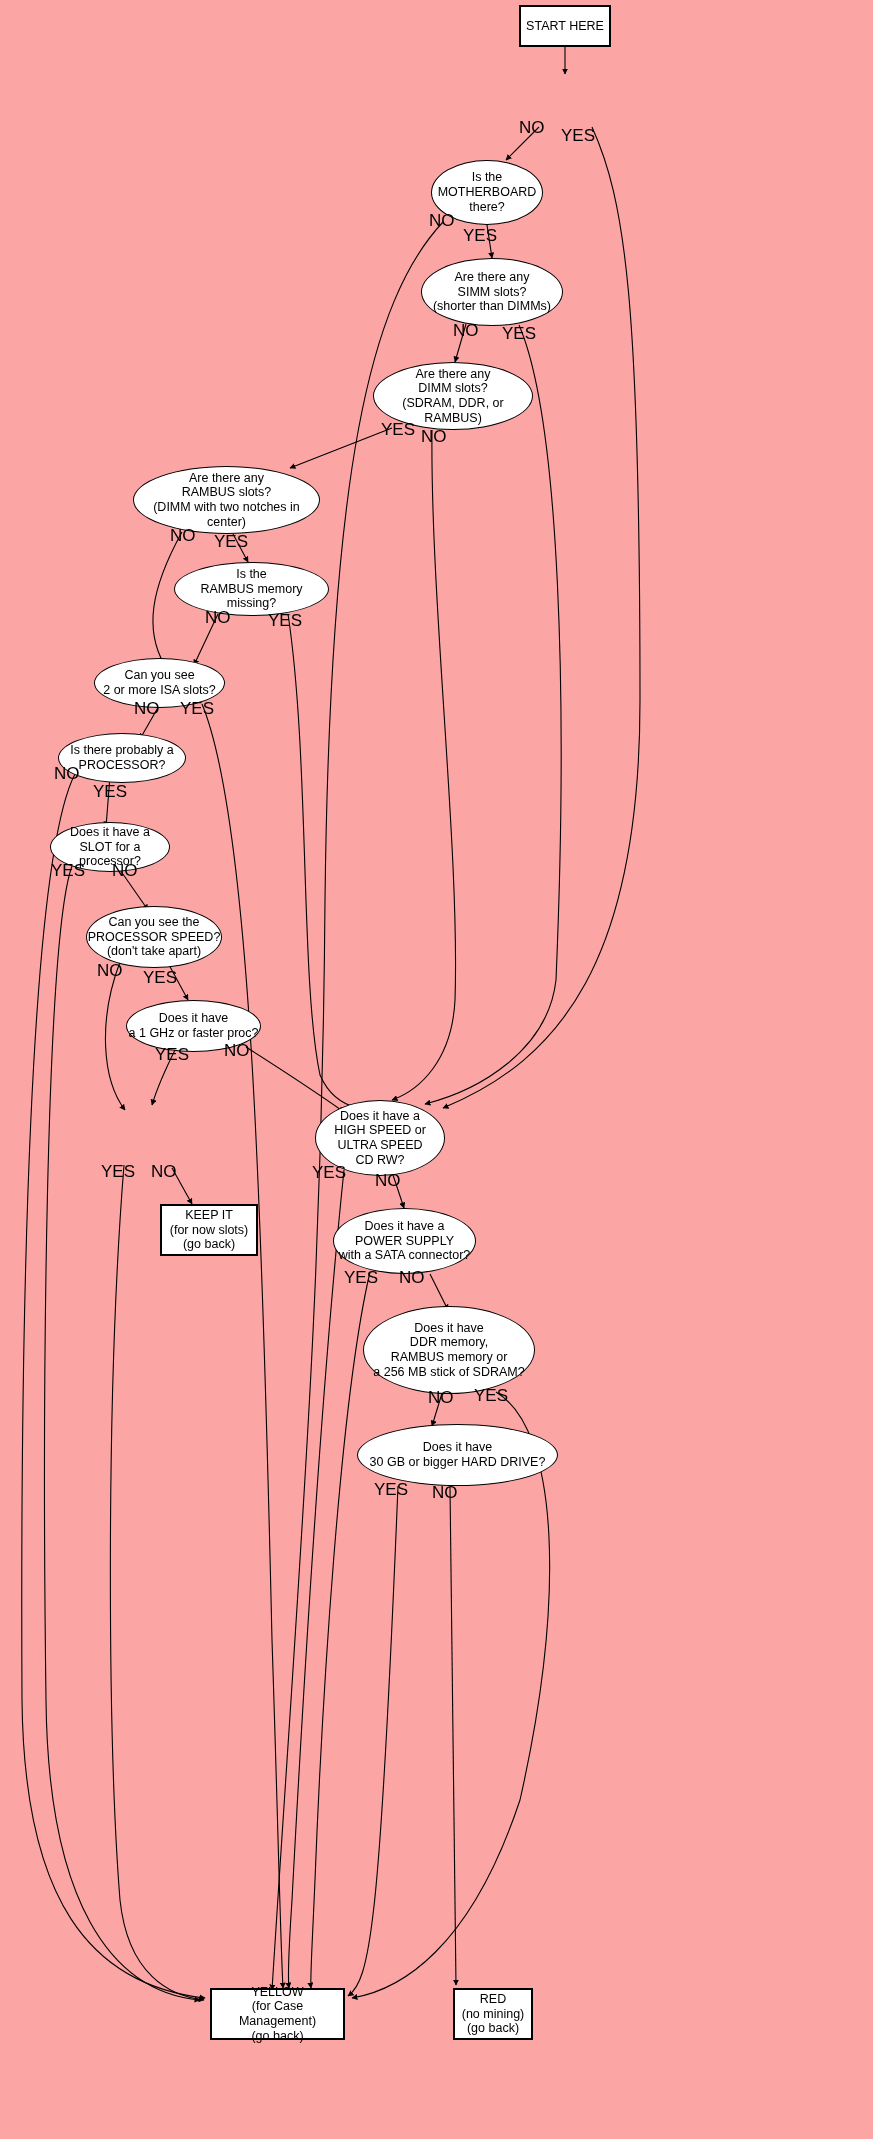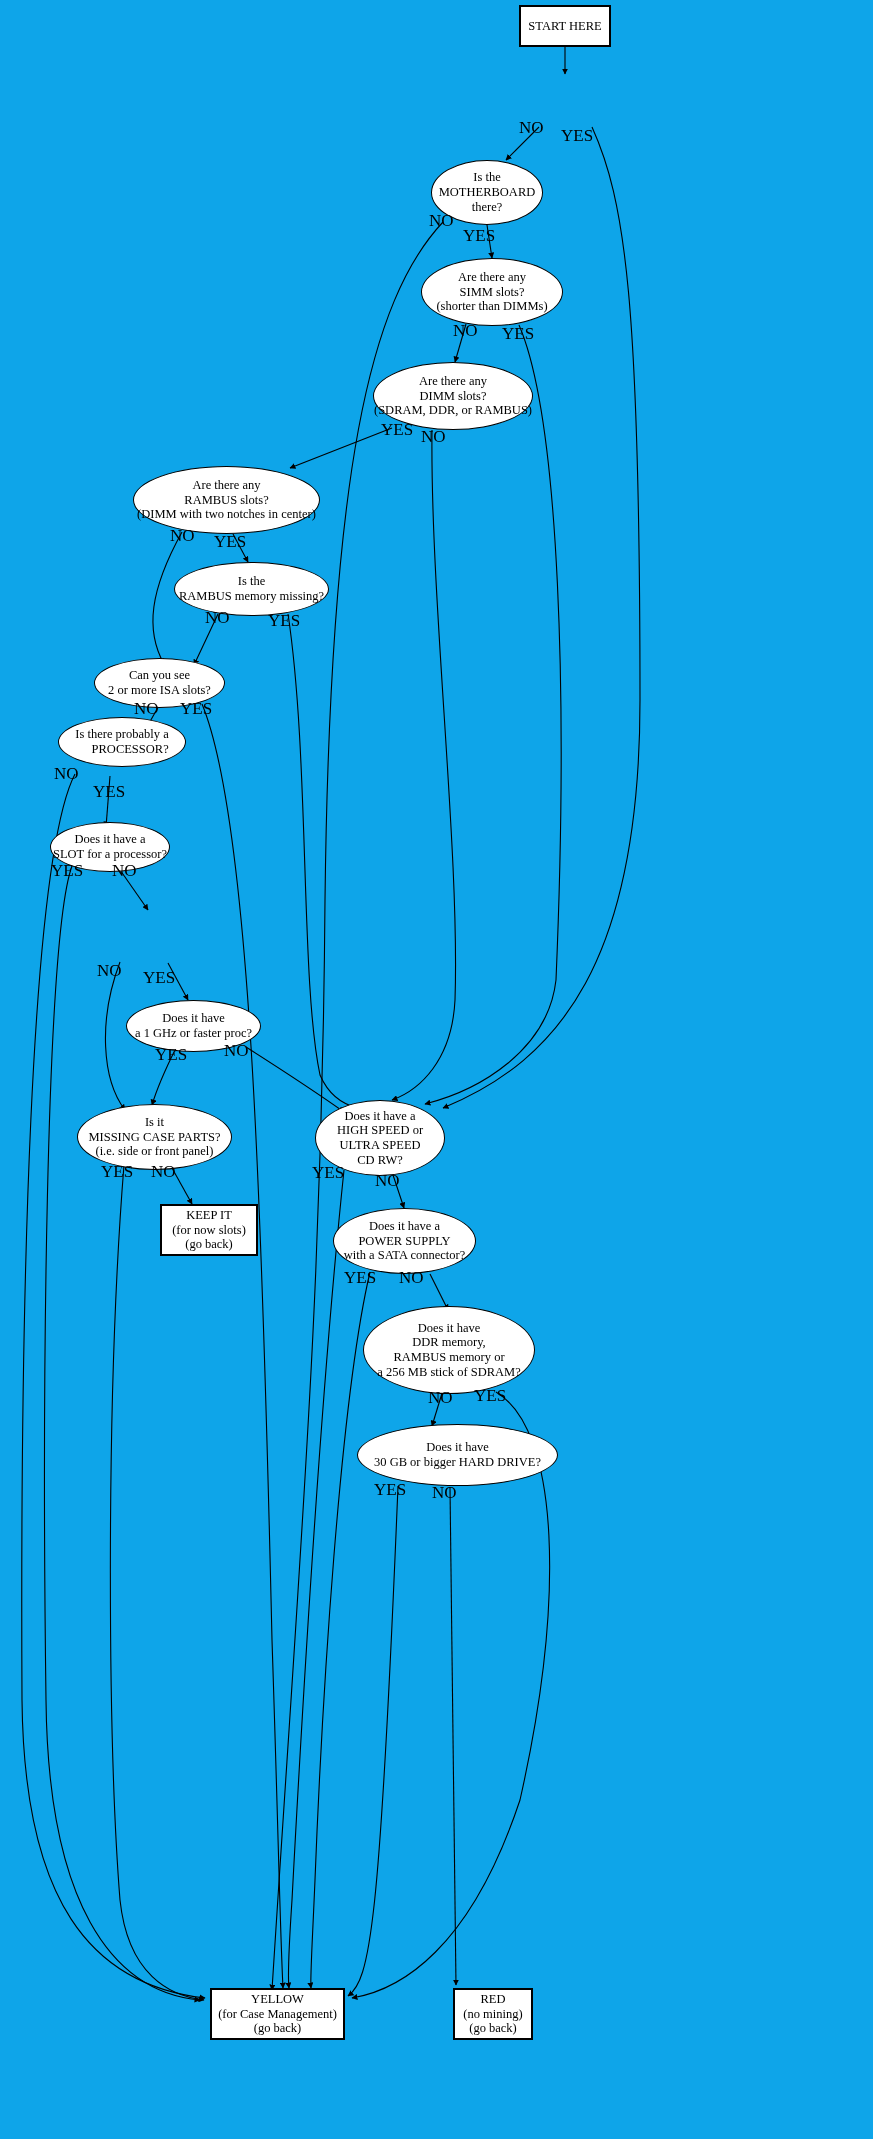--- a/index.html
+++ b/index.html
@@ -4,22 +4,22 @@
 <style>
   html, body {
     margin: 0;
     padding: 0;
     background: #ffffff;
   }
   #page {
     position: relative;
     width: 873px;
     height: 2139px;
-    background: #0ea5e9;
-    font-family: Liberation Serif, serif;
+    background: #fca5a5;
+    font-family: Liberation Sans, sans-serif;
     overflow: hidden;
   }
   #edges {
     position: absolute;
     left: 0; top: 0;
     width: 873px;
     height: 2139px;
     pointer-events: none;
   }
   .node {
@@ -165,41 +165,41 @@
   <div class="node ellipse" style="left:174px; top:562px; width:155px; height:54px;">
     <span>Is the
 RAMBUS memory missing?</span>
   </div>
 
   <div class="node ellipse" style="left:94px; top:658px; width:131px; height:50px;">
     <span>Can you see
 2 or more ISA slots?</span>
   </div>
 
-  <div class="node ellipse" style="left:58px; top:717px; width:128px; height:50px;text-align:right;">
+  <div class="node ellipse" style="left:58px; top:733px; width:128px; height:50px;">
     <span>Is there probably a
 PROCESSOR?</span>
   </div>
 
   <div class="node ellipse" style="left:50px; top:822px; width:120px; height:50px;">
     <span>Does it have a
 SLOT for a processor?</span>
   </div>
 
+  <div class="node ellipse" style="left:86px; top:906px; width:136px; height:62px;">
+    <span>Can you see the
+PROCESSOR SPEED?
+(don't take apart)</span>
+  </div>
 
   <div class="node ellipse" style="left:126px; top:1000px; width:135px; height:52px;">
     <span>Does it have
 a 1 GHz or faster proc?</span>
   </div>
 
-  <div class="node ellipse" style="left:77px; top:1104px; width:155px; height:66px;">
-    <span>Is it
-MISSING CASE PARTS?
-(i.e. side or front panel)</span>
-  </div>
 
   <div class="node ellipse" style="left:315px; top:1100px; width:130px; height:76px;">
     <span>Does it have a
 HIGH SPEED or
 ULTRA SPEED
 CD RW?</span>
   </div>
 
   <div class="node ellipse" style="left:333px; top:1208px; width:143px; height:66px;">
     <span>Does it have a

